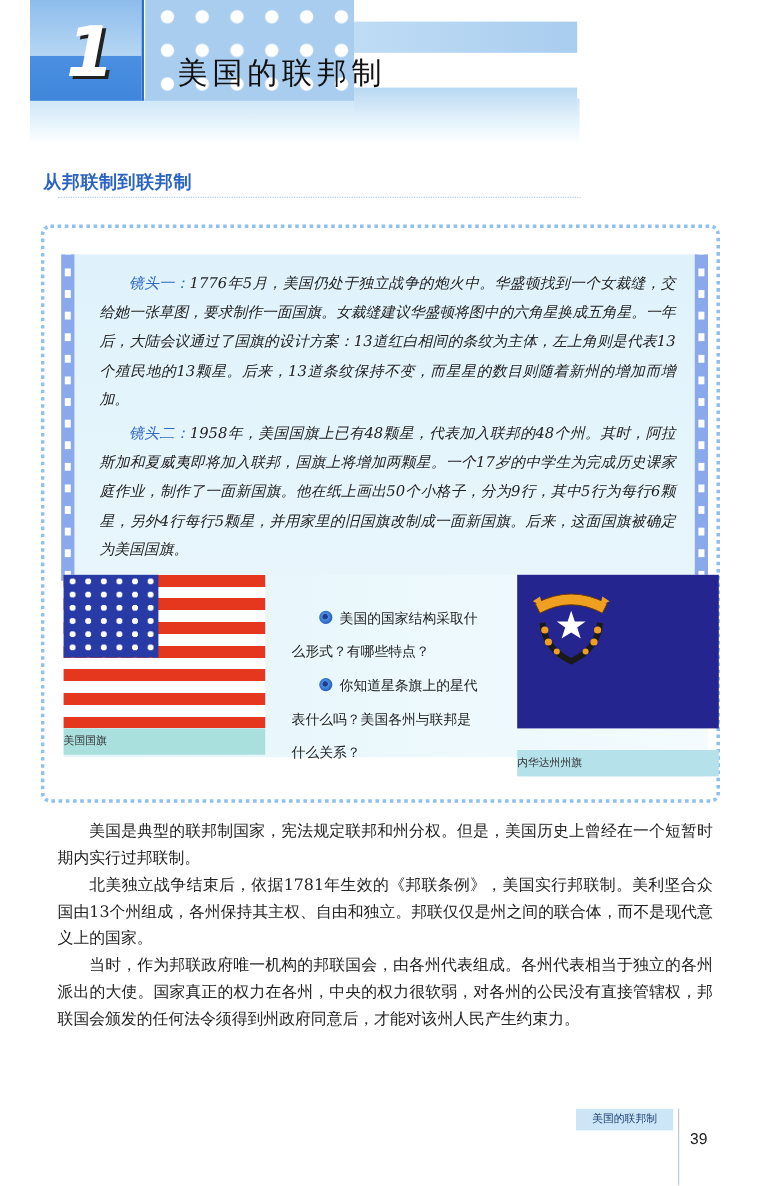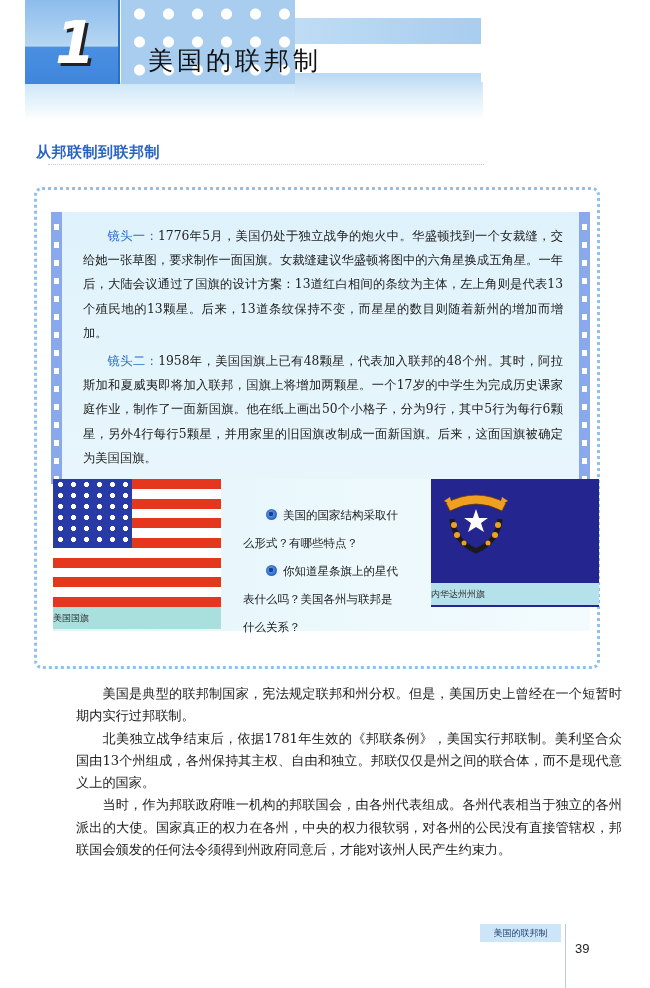--- a/index.html
+++ b/index.html
@@ -37,46 +37,46 @@
   .film { position: absolute; left: 16px; top: 22px; width: 537px; height: 272px;
     background: linear-gradient(180deg, #dff2fb 0%, #e8f6fc 100%); }
   .film-strip { position: absolute; top: 0; width: 11px; height: 272px;
     background-color: #8aa8ec;
     background-image: linear-gradient(180deg, transparent 0 6px, #ffffff 6px 12px, transparent 12px 18px);
     background-size: 5px 18px; background-repeat: repeat-y; background-position: 3px 6px; }
   .film-strip.left { left: -2px; }
   .film-strip.right { right: 0; }
   .film-text { position: absolute; left: 30px; top: 12px; width: 480px; font-size: 12.3px; line-height: 24.2px;
     text-align: justify; color: #222; }
-  .film-text p { text-indent: 2em; margin-bottom: 0; }
+  .film-text p { text-indent: 2em; margin-bottom: 0; font-style: italic; }
   .film-text p + p { margin-top: 4px; }
   .kw { color: #2e6acb; }
 
   .flag-row { position: absolute; left: 16px; top: 289px; width: 537px; height: 152px;
     background: linear-gradient(90deg, #e3f5fb, #f3fbfe); }
   .usflag { position: absolute; left: 0; top: 0; width: 168px; height: 150px; }
   .usflag .stripes { position: absolute; left: 0; top: 0; width: 168px; height: 128px;
     background: repeating-linear-gradient(180deg, #e4371e 0 9.85px, #ffffff 9.85px 19.7px); }
   .usflag .canton { position: absolute; left: 0; top: 0; width: 79px; height: 69px; background: #283aa6;
     background-image: radial-gradient(circle, #ffffff 0 2.3px, transparent 2.8px);
     background-size: 13px 11px; background-position: 1px 0; }
   .caption-bar { position: absolute; left: 0; bottom: 0; width: 100%; height: 22px; background: #a9e0de;
     font-family: "DejaVu Sans", sans-serif; font-size: 9px; color: #333; line-height: 22px; }
   .questions { position: absolute; left: 190px; top: 22px; width: 160px; font-size: 11.5px; line-height: 28px; color: #222; }
   .questions p { text-indent: 2em; }
   .q-bullet { display: inline-block; width: 11px; height: 11px; border-radius: 50%; vertical-align: -1px; margin-right: 6px;
     background: radial-gradient(circle at 45% 45%, #1c3f8f 0 2px, #4f8fe0 2.5px, #2c64c6 5.5px); }
-  .nvflag { position: absolute; left: 378px; top: 0; width: 168px; height: 126px; }
+  .nvflag { position: absolute; left: 378px; top: 0; width: 168px; height: 168px; }
   .nvflag .field { position: absolute; left: 0; top: 0; width: 168px; height: 128px; background: #25258f; }
   .nv-emblem { position: absolute; left: 9px; top: 10px; width: 72px; height: 72px; }
   .nvflag .caption-bar { background: #b5e1eb; }
 
   
   .body-text { position: absolute; left: 48px; top: 683px; width: 546px; font-size: 13.2px; line-height: 22.3px;
-    color: #222; text-align: justify; margin-left: 28px; }
+    color: #222; text-align: justify; }
   .body-text p { text-indent: 2em; }
 
   
   .footer-label { position: absolute; left: 480px; top: 924px; width: 81px; height: 18px; background: #cde6f7;
     font-family: "DejaVu Sans", sans-serif; font-size: 9px; color: #1e3f75; text-align: center; line-height: 18px; }
   .footer-rule { position: absolute; left: 565px; top: 924px; width: 1px; height: 64px; background: #bfc9d4; }
   .page-num { position: absolute; left: 575px; top: 940px; font-family: "Liberation Sans", sans-serif; font-size: 13px; color: #222; line-height: 18px; }
 </style>
 </head>
 <body>

